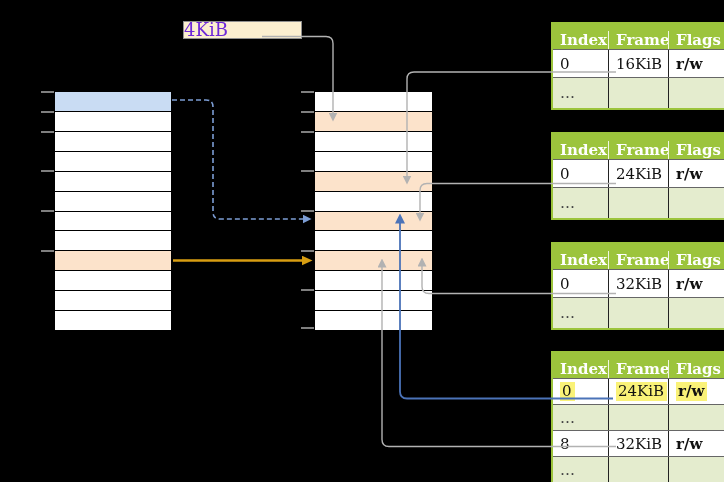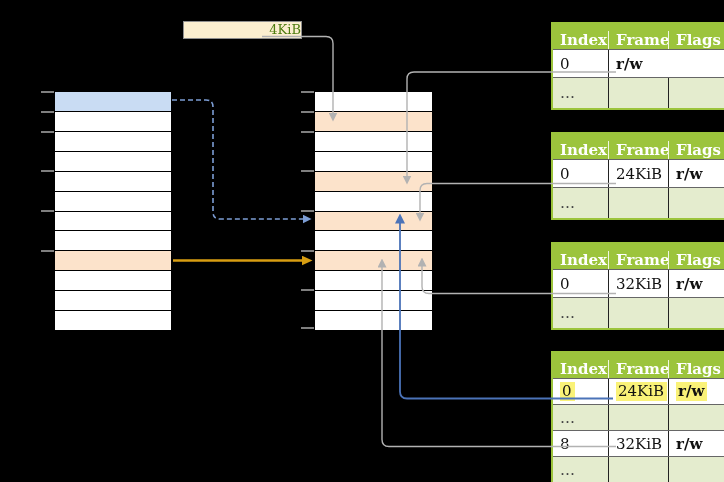--- a/index.html
+++ b/index.html
@@ -19,21 +19,21 @@
   .mrow{flex:1;border-top:1px solid #000;}
   .mrow:first-child{border-top:none;}
   .tick{
     position:absolute;left:-14px;width:13px;height:2px;
     background:#7f7f7f;
   }
   
   #size-label{
     position:absolute;left:183px;top:21px;width:117px;height:16px;
     background:var(--label-cream);border:1px solid #8f8f8f;
-    text-align:right;line-height:16px;font-size:13px;color:#4d7c0f;
+    text-align:left;line-height:16px;font-size:18px;color:#6d28d9;
     z-index:2;
   }
   
   .ptable{
     position:absolute;left:551px;width:172px;
     border:2px solid var(--header-green);
     background:#fff;z-index:2;font-size:15px;
   }
   .trow{display:flex;}
   .trow .cell{box-sizing:border-box;padding-left:7px;display:flex;align-items:center;overflow:hidden;}
@@ -108,20 +108,21 @@
   </div>
 
 <div class="ptable" style="top:22px">
     <div class="trow hrow">
       <div class="cell c0">Index</div>
       <div class="cell c1">Frame</div>
       <div class="cell c2">Flags</div>
     </div>
     <div class="trow vrow">
       <div class="cell c0">0</div>
+      <div class="cell c1">16KiB</div>
       <div class="cell c2">r/w</div>
     </div>
     <div class="trow drow">
       <div class="cell c0">…</div>
       <div class="cell c1"></div>
       <div class="cell c2"></div>
     </div>
   </div>
 <div class="ptable" style="top:132px">
     <div class="trow hrow">

